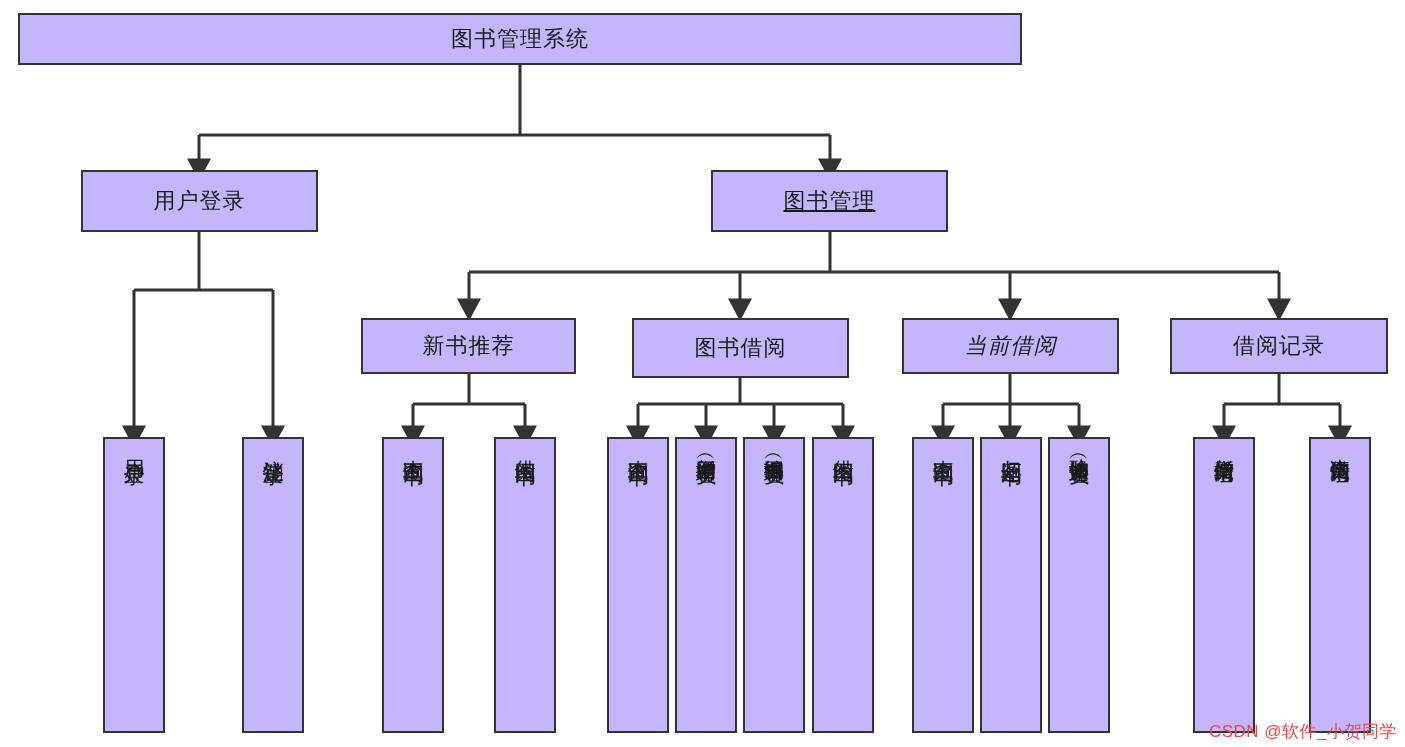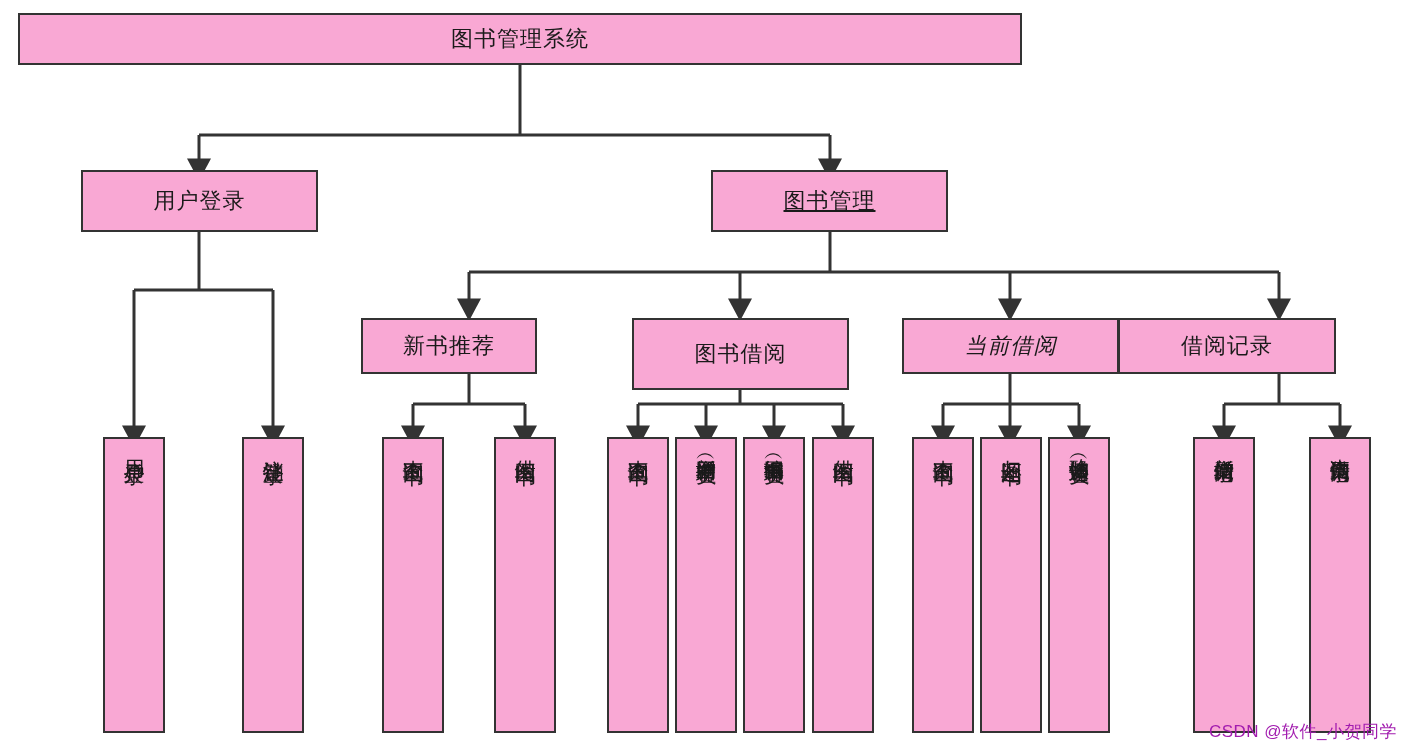--- a/index.html
+++ b/index.html
@@ -20,21 +20,21 @@
     left: 0;
     top: 0;
     width: 1405px;
     height: 747px;
     pointer-events: none;
   }
   .node {
     position: absolute;
     box-sizing: border-box;
     border: 2px solid #333333;
-    background: #f9a8d4;
+    background: #c4b5fd;
     display: flex;
     align-items: center;
     justify-content: center;
     color: #1a1a1a;
   }
   .node.h {
     font-size: 22px;
     letter-spacing: 1px;
     line-height: 1.2;
   }
@@ -54,21 +54,21 @@
   }
   .vlabel.tall {
     font-size: 20px;
     letter-spacing: 1px;
   }
   .watermark {
     position: absolute;
     right: 8px;
     bottom: 4px;
     font-size: 17px;
-    color: #a21caf;
+    color: #ef4444;
     letter-spacing: 0.5px;
     white-space: nowrap;
   }
 </style>
 </head>
 <body>
 
 <div id="canvas">
 
   <svg id="edges" viewBox="0 0 1405 747" xmlns="http://www.w3.org/2000/svg">
@@ -125,30 +125,30 @@
     <span>图书管理系统</span>
   </div>
 
   <div class="node h" style="left:81px; top:170px; width:237px; height:62px;">
     <span>用户登录</span>
   </div>
   <div class="node h" style="left:711px; top:170px; width:237px; height:62px;text-decoration:underline;">
     <span>图书管理</span>
   </div>
 
-  <div class="node h" style="left:361px; top:318px; width:176px; height:56px;">
+  <div class="node h" style="left:361px; top:318px; width:215px; height:56px;">
     <span>新书推荐</span>
   </div>
-  <div class="node h" style="left:632px; top:318px; width:217px; height:72px;">
+  <div class="node h" style="left:632px; top:318px; width:217px; height:60px;">
     <span>图书借阅</span>
   </div>
   <div class="node h" style="left:902px; top:318px; width:217px; height:56px;font-style:italic;">
     <span>当前借阅</span>
   </div>
-  <div class="node h" style="left:1118px; top:318px; width:218px; height:56px;">
+  <div class="node h" style="left:1170px; top:318px; width:218px; height:56px;">
     <span>借阅记录</span>
   </div>
 
   <div class="node v" style="left:103px; top:437px; width:62px; height:296px;">
     <span class="vlabel">用户登录</span>
   </div>
   <div class="node v" style="left:242px; top:437px; width:62px; height:296px;">
     <span class="vlabel">注销登录</span>
   </div>
 

